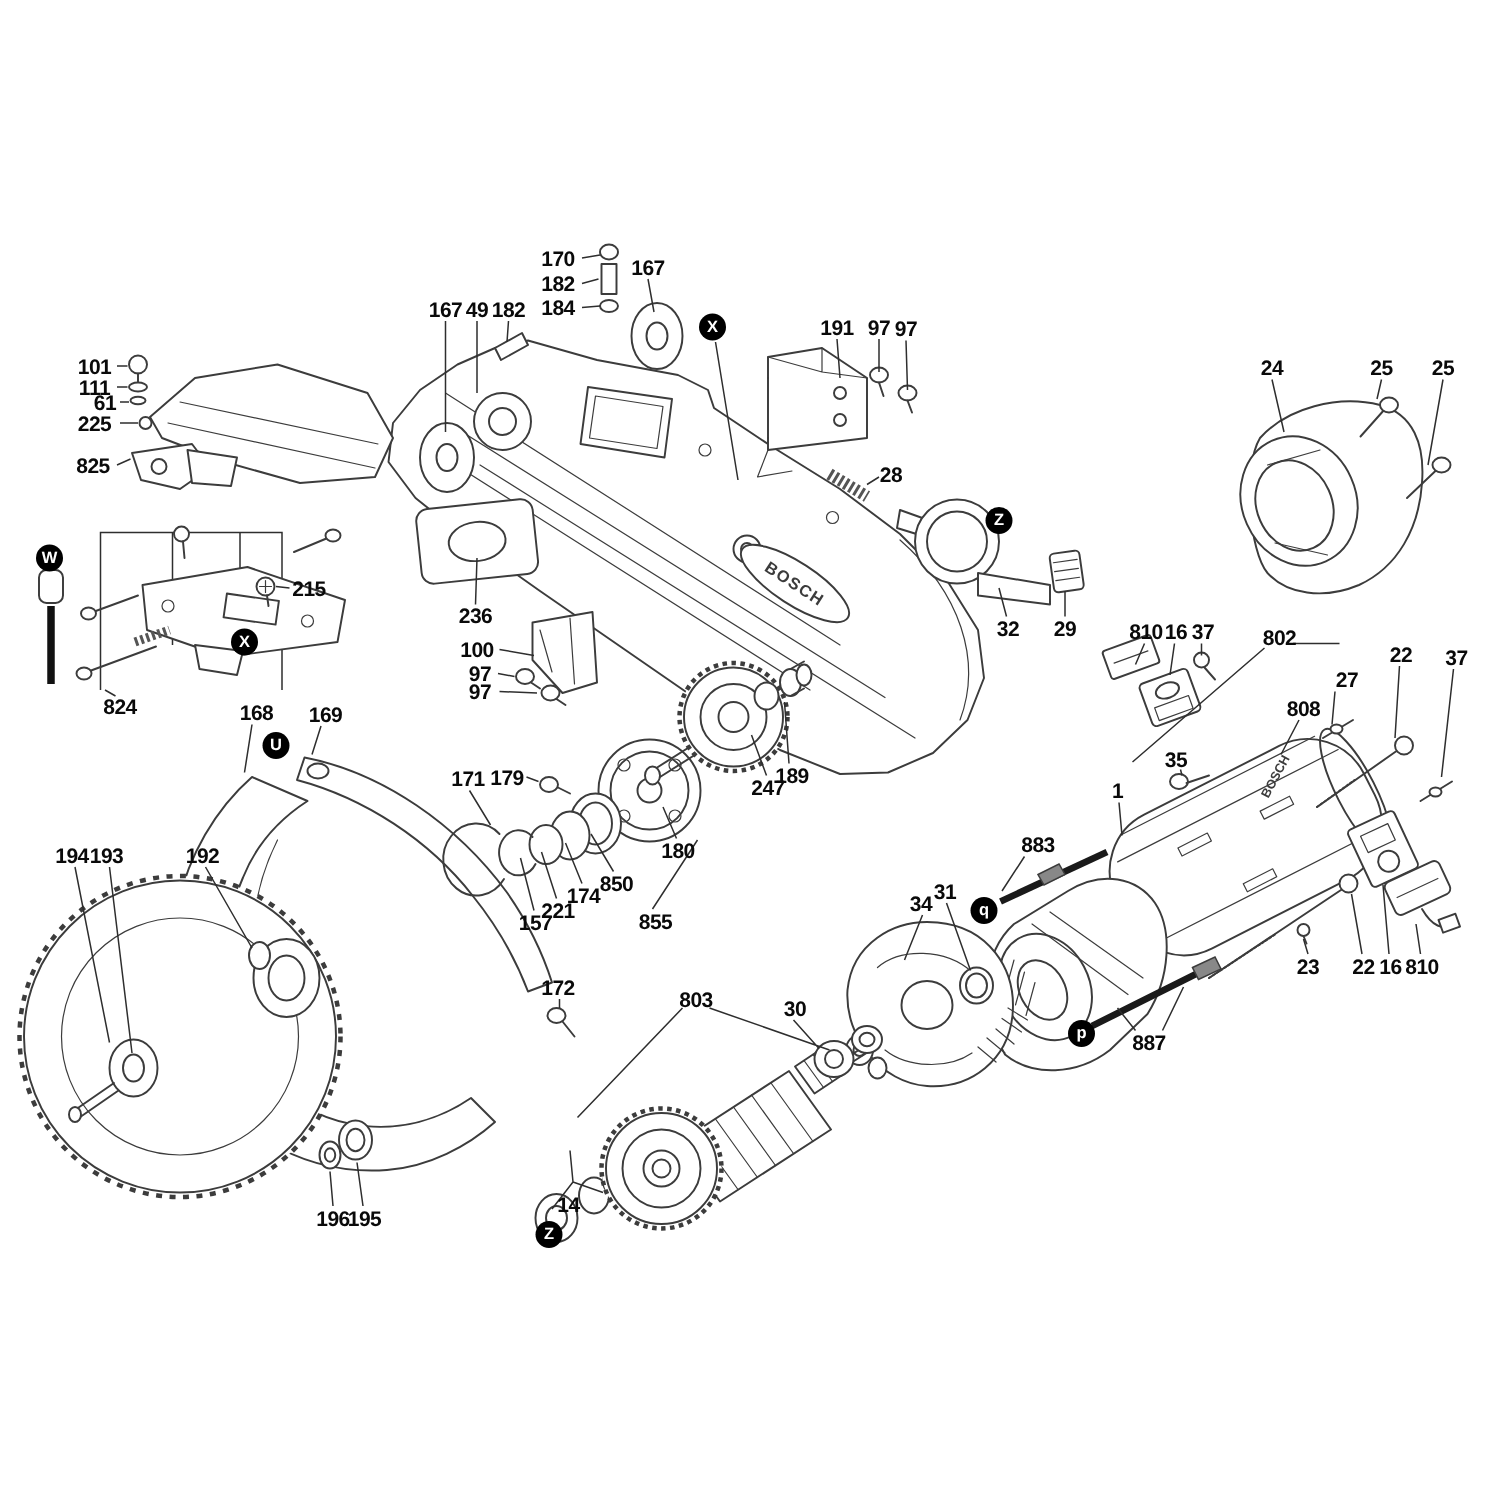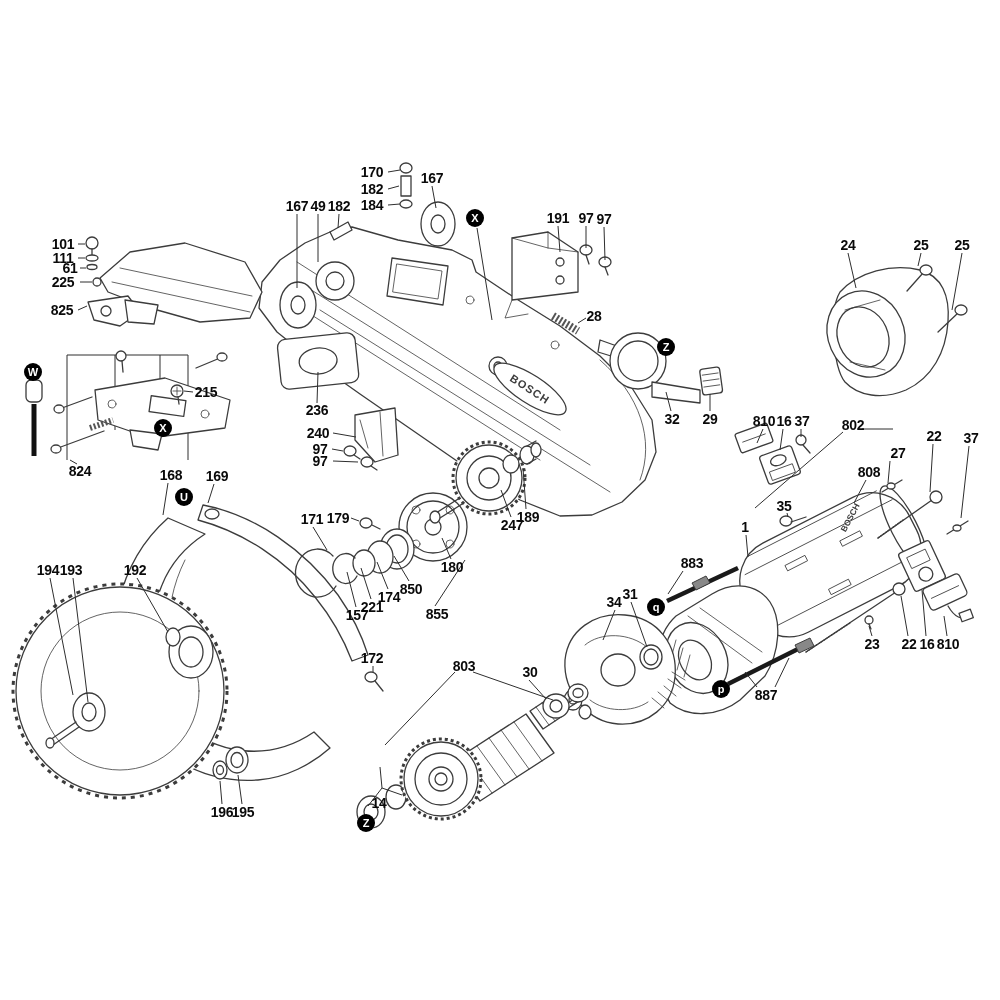--- a/index.html
+++ b/index.html
@@ -371,21 +371,21 @@
       <div class="callout" style="left: 921px; top: 245px;">25</div>
       <div class="callout" style="left: 962px; top: 245px;">25</div>
       <div class="callout" style="left: 63px; top: 244px;">101</div>
       <div class="callout" style="left: 63px; top: 258px; text-align: center;">111</div>
       <div class="callout" style="left: 70px; top: 268px;">61</div>
       <div class="callout" style="left: 63px; top: 282px;">225</div>
       <div class="callout" style="left: 62px; top: 310px;">825</div>
       <div class="callout" style="left: 206px; top: 392px;">215</div>
       <div class="callout" style="left: 80px; top: 471px;">824</div>
       <div class="callout" style="left: 317px; top: 410px;">236</div>
-      <div class="callout" style="left: 318px; top: 433px;">240</div>
+      <div class="callout" style="left: 318px; top: 433px;">100</div>
       <div class="callout" style="left: 320px; top: 449px;">97</div>
       <div class="callout" style="left: 320px; top: 461px;">97</div>
       <div class="callout" style="left: 594px; top: 316px;">28</div>
       <div class="callout" style="left: 672px; top: 419px;">32</div>
       <div class="callout" style="left: 710px; top: 419px;">29</div>
       <div class="callout" style="left: 764px; top: 421px;">810</div>
       <div class="callout" style="left: 784px; top: 421px;">16</div>
       <div class="callout" style="left: 802px; top: 421px;">37</div>
       <div class="callout" style="left: 853px; top: 425px;">802</div>
       <div class="callout" style="left: 898px; top: 453px;">27</div>

